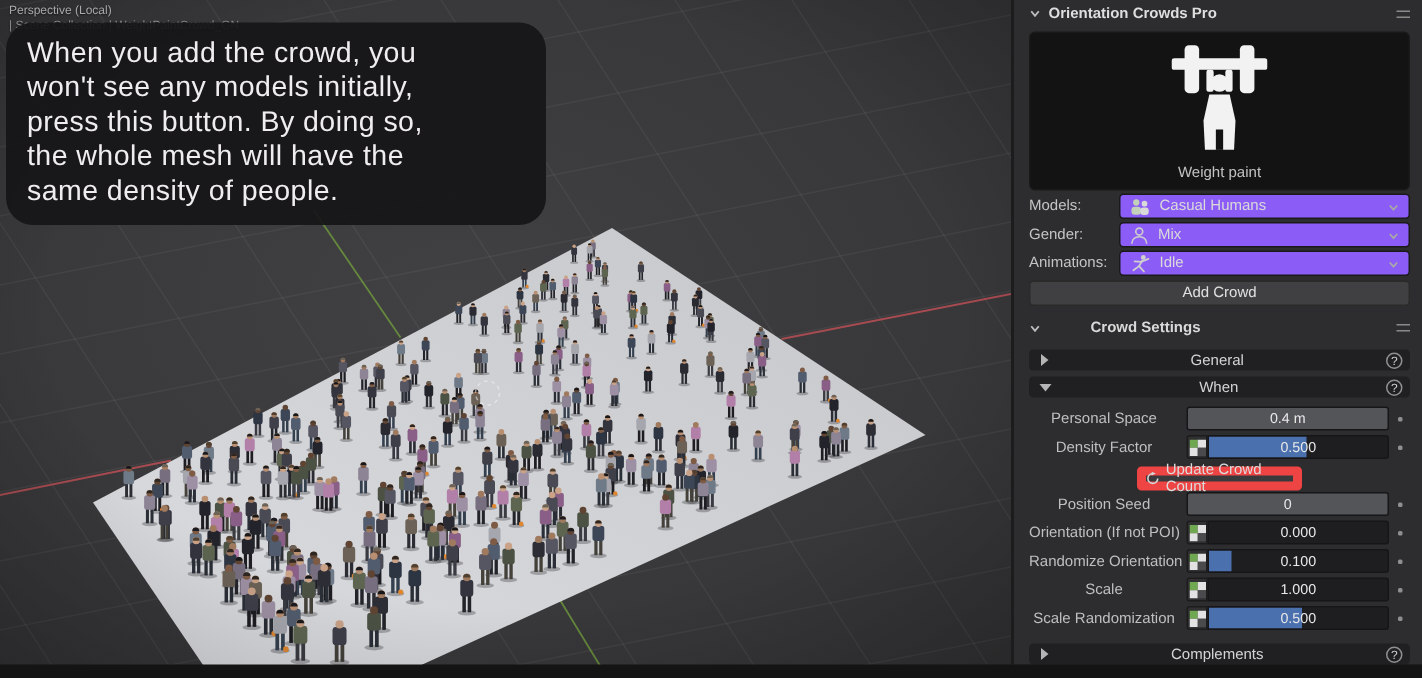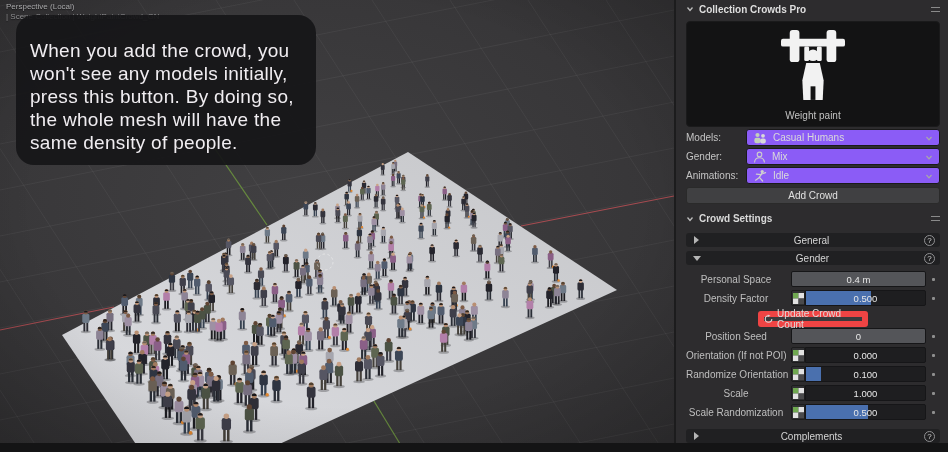--- a/index.html
+++ b/index.html
@@ -5,22 +5,22 @@
   html,body{margin:0;padding:0;background:#111;}
   *{box-sizing:border-box;font-family:"Liberation Sans",sans-serif;}
   #app{position:relative;width:948px;height:452px;overflow:hidden;background:#2b2b2b;}
 
   
   #viewport{position:absolute;left:0;top:0;width:674px;height:452px;background:#701a75;overflow:hidden;}
   #vp-svg{position:absolute;left:0;top:0;}
   #vp-header{position:absolute;left:6px;top:2px;z-index:3;line-height:9px;}
   #vp-header .l1{font-size:8px;color:#a9a9ab;text-shadow:0 1px 1px rgba(0,0,0,.6);}
   #vp-header .l2{font-size:8px;color:#8e8e90;text-shadow:0 1px 1px rgba(0,0,0,.6);margin-top:1px;}
-  #tooltip{position:absolute;left:4px;top:15px;width:300px;z-index:4;background:rgba(22,22,24,.93);
-    border-radius:18px;padding:24px 16px 11px 14px;margin-left:12px;}
+  #tooltip{position:absolute;left:4px;top:15px;width:360px;z-index:4;background:rgba(22,22,24,.93);
+    border-radius:18px;padding:9px 16px 11px 14px;}
   #tooltip .tl{display:block;font-size:19px;line-height:23px;color:#f0edf1;letter-spacing:.3px;}
 
   
   #panel{position:absolute;left:674px;top:0;width:274px;height:443px;background:#2d2c2e;
     border-left:2px solid #1c1c1d;padding:3px 8px 0 10px;color:#c8c8c8;}
   .phead{display:flex;align-items:center;height:12px;margin-bottom:0;}
   .phead .title{font-size:10px;font-weight:700;color:#dedede;margin-left:5px;flex:1;}
   .chev-svg{width:8px;height:8px;flex:none;}
   .menu-dots{width:9px;height:7px;flex:none;display:flex;flex-direction:column;justify-content:space-between;padding:1px 0;}
   .menu-dots i{display:block;height:1px;background:#8a8a8a;}
@@ -29,21 +29,21 @@
   #preview .plabel{position:absolute;left:0;right:0;bottom:5px;text-align:center;font-size:10px;color:#c2c2c2;}
 
   .drow{display:flex;align-items:center;height:17px;margin-top:2px;}
   .drow .dlabel{width:60px;font-size:10px;color:#c4c4c4;}
   .dropdown{flex:1;height:17px;background:#8b5cf6;border:1px solid #1a1a1a;border-radius:3px;
     display:flex;align-items:center;padding:0 6px;}
   .dropdown .dval{flex:1;font-size:10px;color:#dadada;margin-left:6px;}
   .btn-add{margin-top:3px;height:17px;background:#404042;border:1px solid #2a2a2a;border-radius:3px;
     display:flex;align-items:center;justify-content:center;font-size:10px;color:#e0e0e0;}
 
-  .shead{display:flex;align-items:center;height:13px;margin-top:8px;}
+  .shead{display:flex;align-items:center;height:13px;margin-top:8px;gap:28px;}
   .shead .title{font-size:10px;font-weight:700;color:#d9d9d9;margin-left:5px;flex:1;}
 
   .bar{display:flex;align-items:center;height:14px;border-radius:3px;background:#202022;margin-top:8px;padding:0 5px;}
   .bar.mt4{margin-top:4px;}.bar.mt9{margin-top:9px;align-items:center;}
   .bar .btitle{flex:1;text-align:center;font-size:10px;color:#d4d4d4;}
   .tri-r{width:0;height:0;border-top:4px solid transparent;border-bottom:4px solid transparent;border-left:5px solid #b5b5b5;margin-left:3px;}
   .tri-d{width:0;height:0;border-left:4px solid transparent;border-right:4px solid transparent;border-top:5px solid #b5b5b5;margin-left:2px;}
   .qmark{width:11px;height:11px;border:1px solid #909092;border-radius:50%;font-size:8px;line-height:9px;
     text-align:center;color:#d2d2d2;flex:none;}
 
@@ -1814,21 +1814,21 @@
       <span class="tl">same density of people.</span>
     </div>
   </div>
 
   <div id="panel">
 
     <div class="phead">
       <svg class="chev-svg" viewBox="0 0 8 8">
           <polyline points="1.5,2.5 4,5.5 6.5,2.5" fill="none" stroke="#bdbdbd" stroke-width="1.3"></polyline>
         </svg>
-      <span class="title">Collection Crowds Pro</span>
+      <span class="title">Orientation Crowds Pro</span>
       <span class="menu-dots">
           <i></i>
           <i></i>
         </span>
     </div>
 
     <div id="preview">
       <svg width="64" height="70" viewBox="0 0 66 72">
         <g fill="#f2f2f2">
           <rect x="9" y="0" width="10" height="33" rx="3"></rect>
@@ -1908,21 +1908,21 @@
     </div>
 
     <div class="bar">
       <span class="tri-r"></span>
       <span class="btitle">General</span>
       <span class="qmark">?</span>
     </div>
 
     <div class="bar mt4">
       <span class="tri-d"></span>
-      <span class="btitle">Gender</span>
+      <span class="btitle">When</span>
       <span class="qmark">?</span>
     </div>
 
     <div id="props">
 
       <div class="prow">
         <span class="plab">Personal Space</span>
         <div class="pwidget">
             <div class="slider noicon">
           <span class="val">0.4 m</span>

